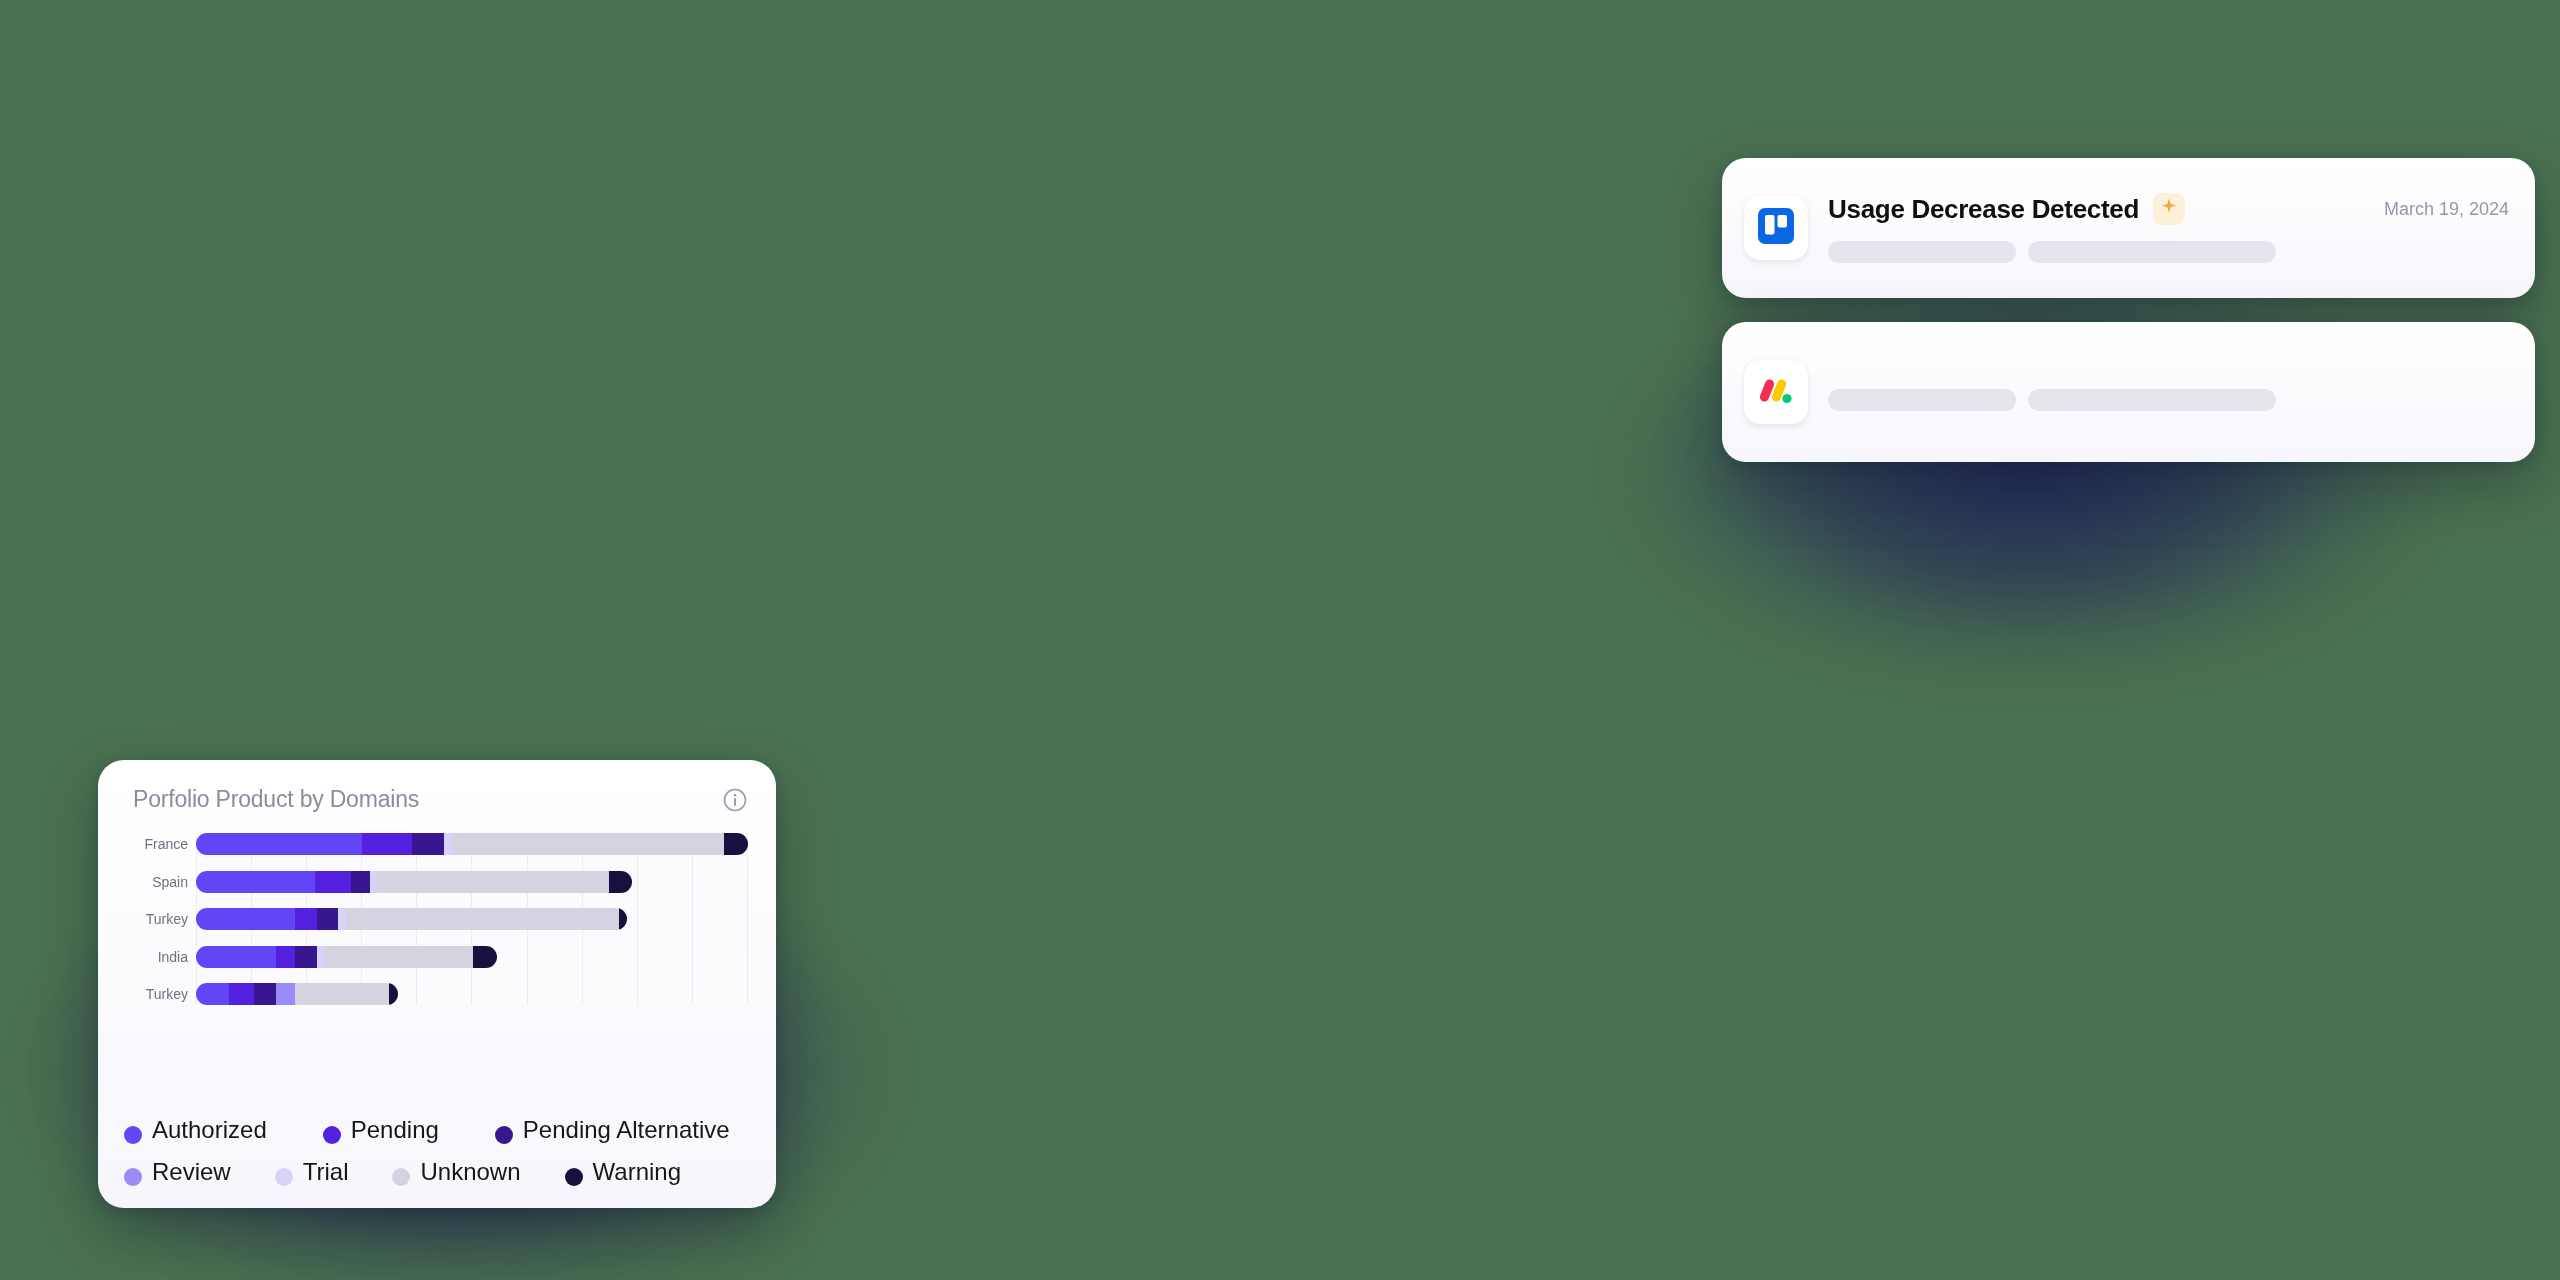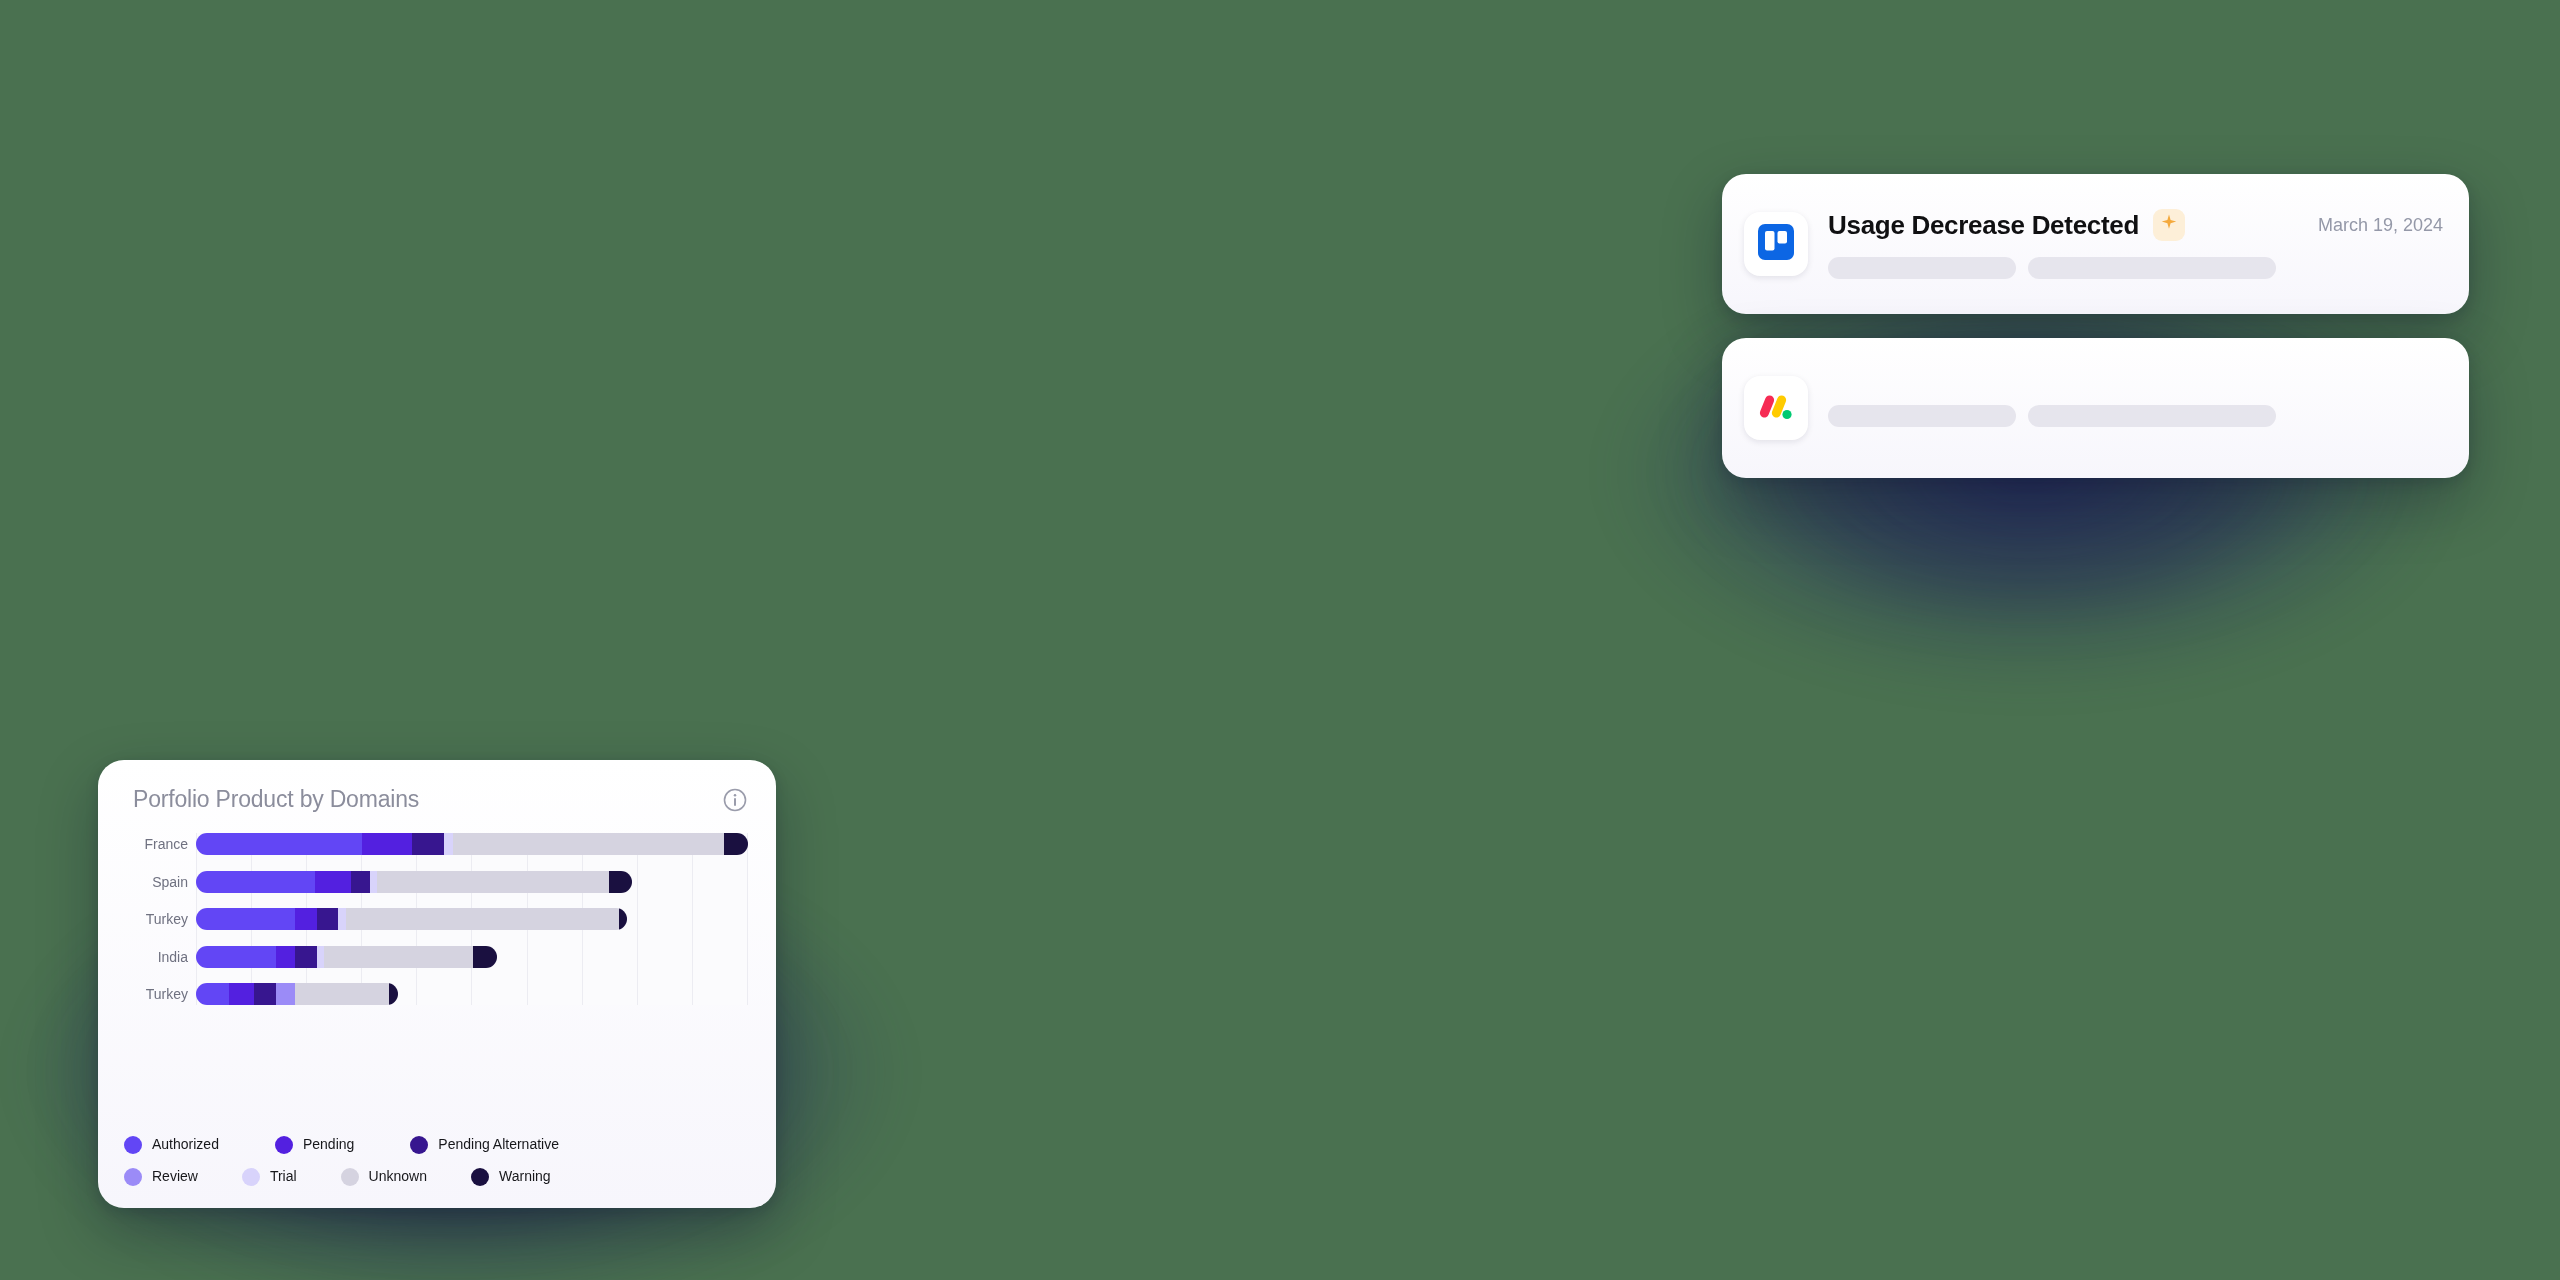--- a/index.html
+++ b/index.html
@@ -55,28 +55,27 @@
   .card {
     position: absolute;
     background: linear-gradient(180deg, #ffffff 0%, #f7f6fc 100%);
     border-radius: 26px;
     box-shadow: 0 24px 60px rgba(10,12,40,0.30), 0 4px 14px rgba(10,12,40,0.14);
   }
 
   
   .notif {
     left: 1722px;
-    width: 747px;
+    width: 813px;
     height: 140px;
     border-radius: 24px;
     display: flex;
     align-items: center;
     padding: 0 26px 0 22px;
     gap: 20px;
-    margin-top: 16px;
   }
   .notif-1 { top: 158px; }
   .notif-2 { top: 322px; }
 
   .app-icon-tile {
     width: 64px; height: 64px;
     background: #ffffff;
     border-radius: 16px;
     box-shadow: 0 2px 6px rgba(20,20,50,0.10);
     display: flex; align-items: center; justify-content: center;
@@ -217,23 +216,23 @@
     padding-top: 14px;
   }
   .legend-row {
     display: flex;
     align-items: center;
     margin-bottom: 14px;
   }
   .legend-row:last-child { margin-bottom: 0; }
   .legend-item {
     display: flex;
-    align-items: flex-start;
+    align-items: flex-end;
     gap: 10px;
-    font-size: 14px;
+    font-size: 24px;
     color: #17171b;
     white-space: nowrap;
   }
   .dot {
     width: 18px; height: 18px;
     border-radius: 50%;
     flex: 0 0 auto;
   }
 </style>
 </head>

